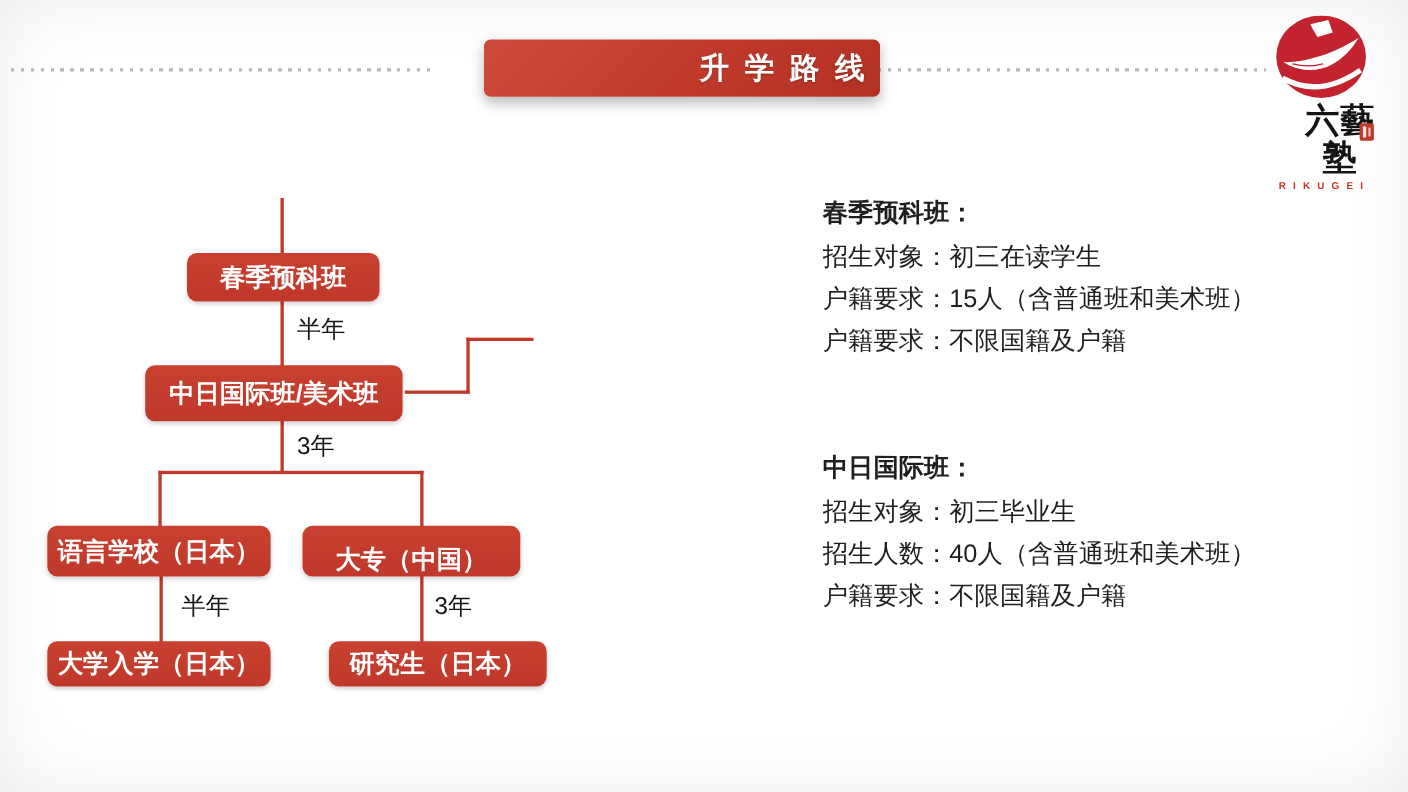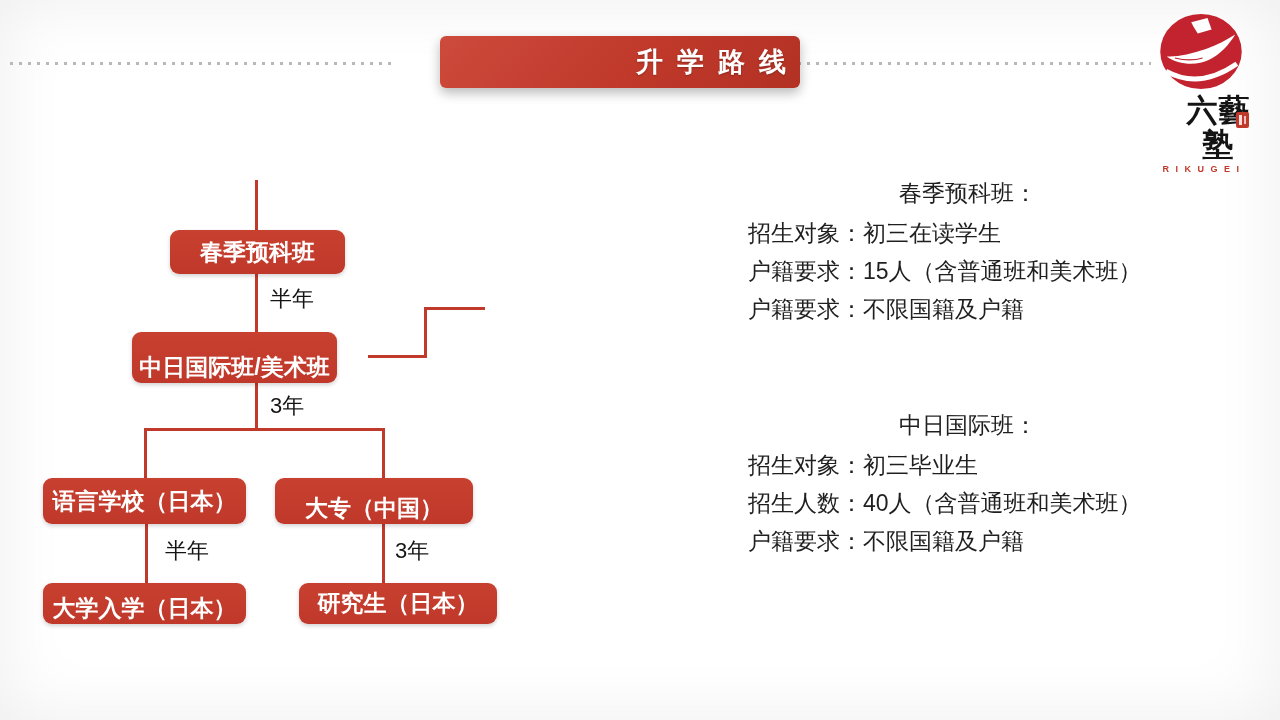--- a/index.html
+++ b/index.html
@@ -63,21 +63,21 @@
     display:flex;align-items:center;justify-content:center;
     color:#ffffff;font-size:23px;font-weight:700;white-space:nowrap;
   }
   .conn{position:absolute;background:#c0392b;}
   .edge-label{
     position:absolute;color:#141414;font-size:22px;font-weight:500;
     line-height:24px;white-space:nowrap;
   }
   
   .info-block{position:absolute;left:748px;width:440px;color:#1f1f1f;}
-  .info-heading{font-size:23px;font-weight:400;line-height:26px;margin:0 0 14px 0;text-align:center;}
+  .info-heading{font-size:23px;font-weight:700;line-height:26px;margin:0 0 14px 0;}
   .info-line{font-size:23px;font-weight:400;line-height:26px;margin:0 0 12px 0;}
 </style>
 </head>
 <body>
 
 <div class="slide">
 
   <div class="dotted left"></div>
   <div class="dotted right"></div>
   <div class="banner">
@@ -105,30 +105,30 @@
   <div class="conn" style="left:255px;top:382px;width:3px;height:49px;"></div>
   <div class="conn" style="left:144px;top:428px;width:241px;height:3px;"></div>
   <div class="conn" style="left:144px;top:428px;width:3px;height:51px;"></div>
   <div class="conn" style="left:382px;top:428px;width:3px;height:51px;"></div>
   <div class="conn" style="left:145px;top:523px;width:3px;height:61px;"></div>
   <div class="conn" style="left:382px;top:523px;width:3px;height:61px;"></div>
 
   <div class="node" style="left:170px;top:230px;width:175px;height:44px;">
     <span>春季预科班</span>
   </div>
-  <div class="node" style="left:132px;top:332px;width:205px;height:51px;align-items:flex-end;">
+  <div class="node" style="left:132px;top:332px;width:234px;height:51px;">
     <span>中日国际班/美术班</span>
   </div>
   <div class="node" style="left:43px;top:478px;width:203px;height:46px;">
     <span>语言学校（日本）</span>
   </div>
   <div class="node" style="left:275px;top:478px;width:198px;height:46px;align-items:flex-end;">
     <span>大专（中国）</span>
   </div>
-  <div class="node" style="left:43px;top:583px;width:203px;height:41px;align-items:flex-end;">
+  <div class="node" style="left:43px;top:583px;width:203px;height:41px;">
     <span>大学入学（日本）</span>
   </div>
   <div class="node" style="left:299px;top:583px;width:198px;height:41px;">
     <span>研究生（日本）</span>
   </div>
 
   <div class="edge-label" style="left:270px;top:287px;">半年</div>
   <div class="edge-label" style="left:270px;top:394px;">3年</div>
   <div class="edge-label" style="left:165px;top:539px;">半年</div>
   <div class="edge-label" style="left:395px;top:539px;">3年</div>

